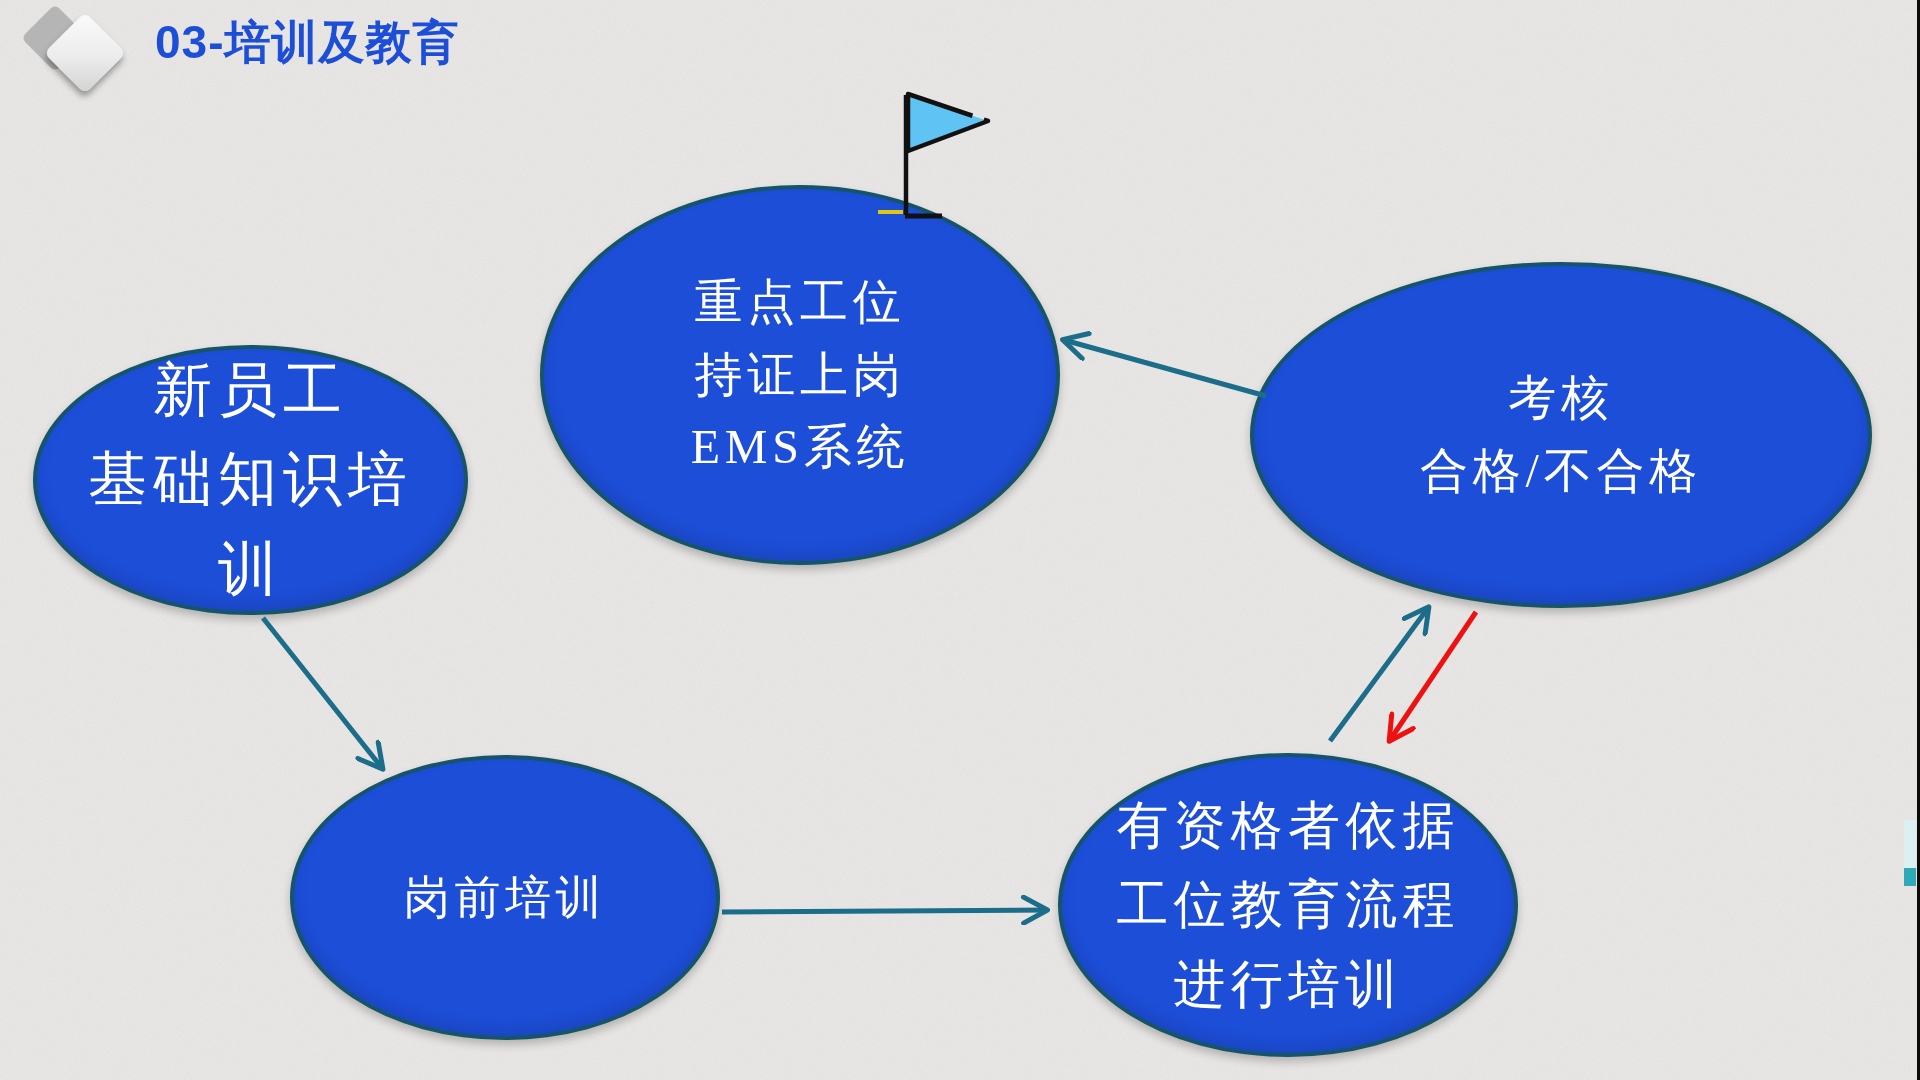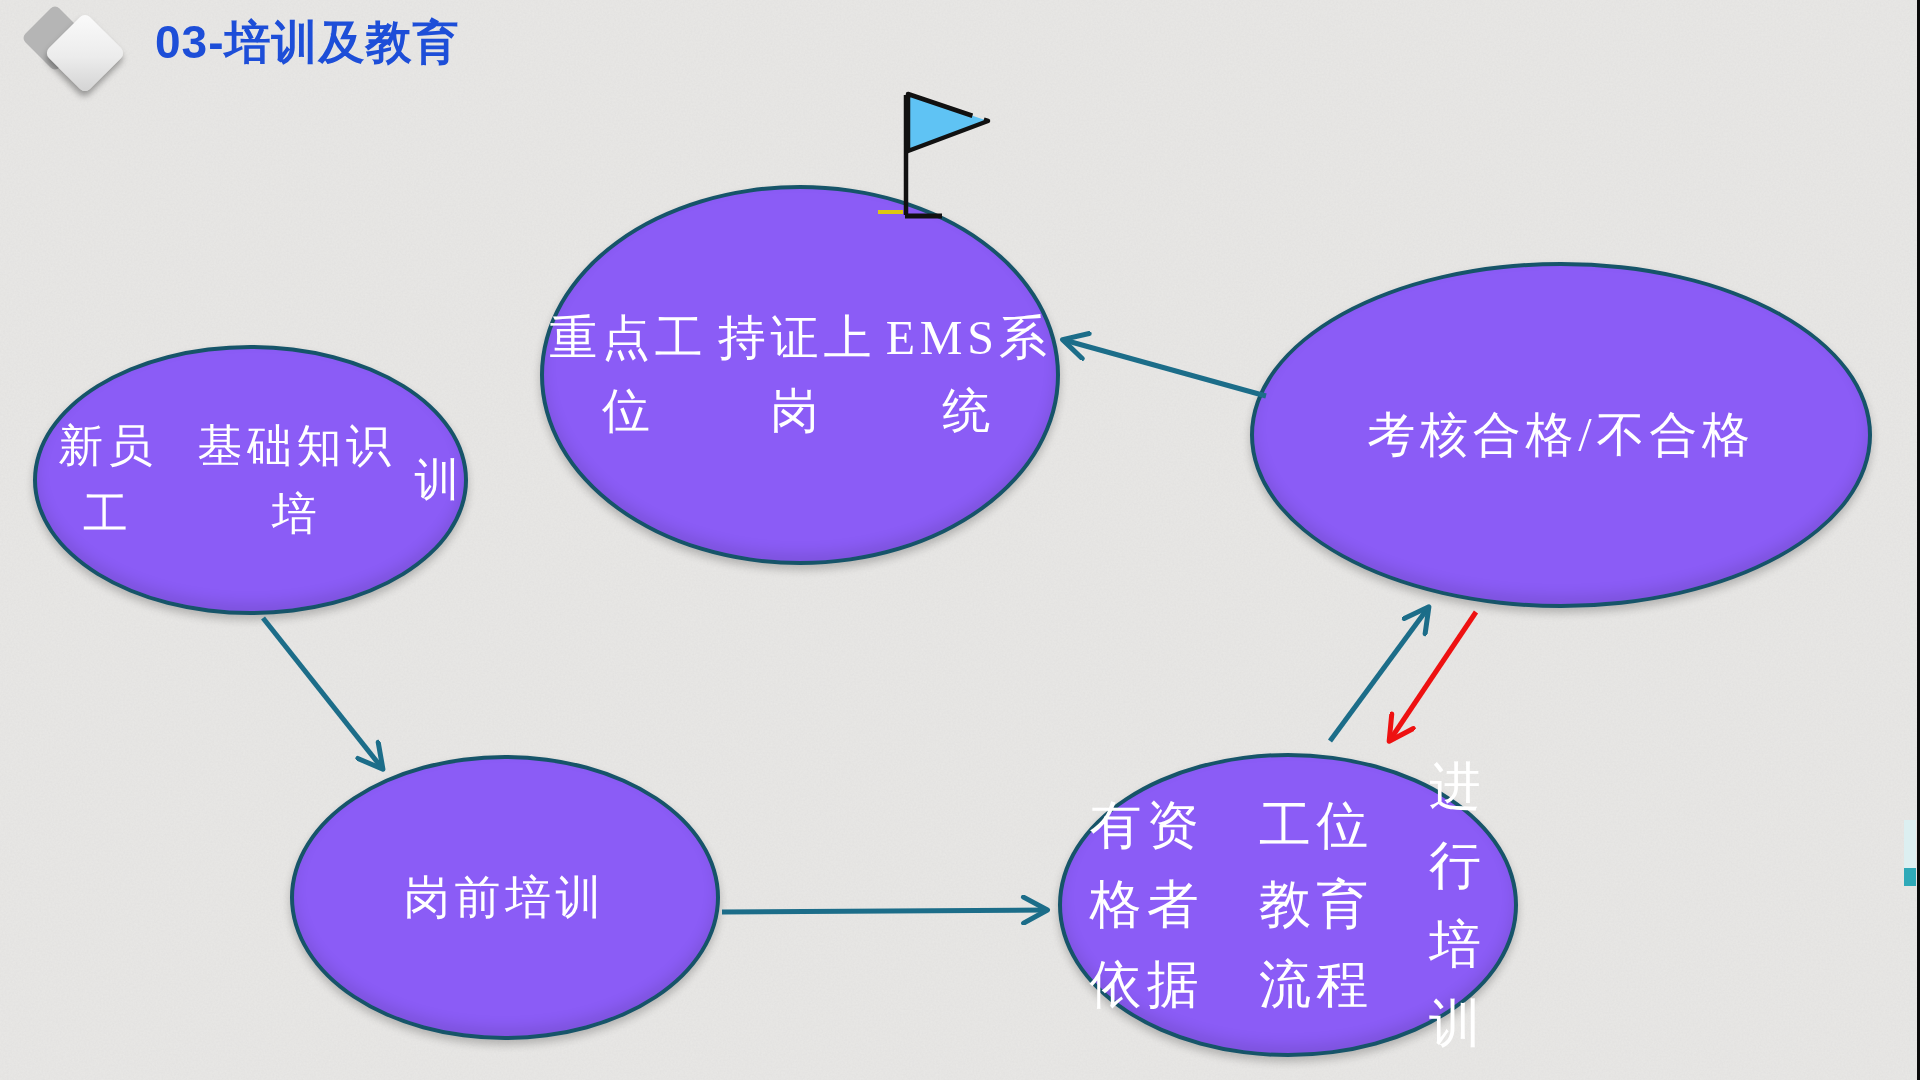--- a/index.html
+++ b/index.html
@@ -24,29 +24,29 @@
     box-shadow:3px 4px 6px rgba(0,0,0,0.35);
   }
   .page-title{
     position:absolute;left:155px;top:12px;width:900px;
     font-size:46px;font-weight:700;color:#1d4ed8;letter-spacing:1px;
     font-family:"Liberation Sans", sans-serif;white-space:nowrap;
   }
   
   .node{
     position:absolute;border-radius:50%;
-    background:#8b5cf6;border:4px solid #165469;
+    background:#1d4ed8;border:4px solid #165469;
     color:#ffffff;z-index:1;
-    display:flex;flex-direction:row;align-items:center;justify-content:center;
+    display:flex;flex-direction:column;align-items:center;justify-content:center;
     text-align:center;
     font-family:"Liberation Serif","DejaVu Serif",serif;
     letter-spacing:0.10em;line-height:1.52;
     box-shadow:0 5px 9px rgba(0,0,0,0.22), inset 0 -8px 14px rgba(0,0,0,0.10);
   }
-  .node-new-employee{left:33px;top:345px;width:427px;height:262px;font-size:45px;}
+  .node-new-employee{left:33px;top:345px;width:427px;height:262px;font-size:59px;}
   .node-key-station{left:540px;top:185px;width:512px;height:372px;font-size:48px;}
   .node-assessment{left:1250px;top:262px;width:614px;height:338px;font-size:48px;}
   .node-qualified-training{left:1058px;top:753px;width:452px;height:296px;font-size:52px;}
   .node-pre-job{left:290px;top:755px;width:422px;height:277px;font-size:46px;text-align:center;}
   svg.overlay{position:absolute;left:0;top:0;z-index:3;pointer-events:none;}
 </style>
 </head>
 <body>
 
 <div class="slide">

